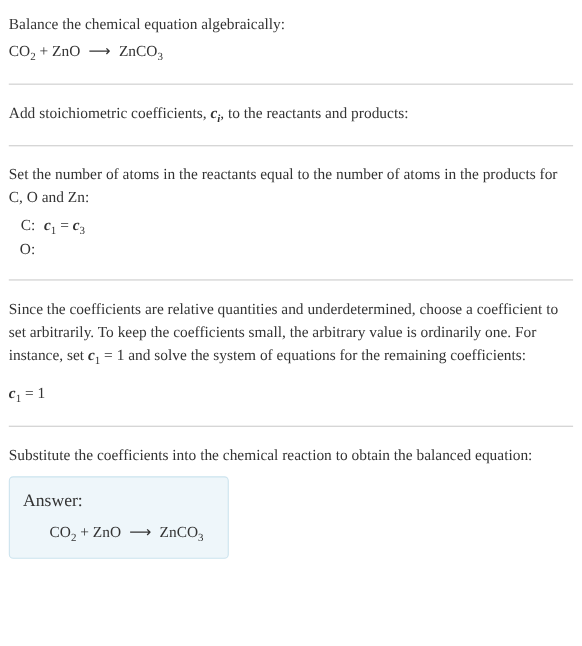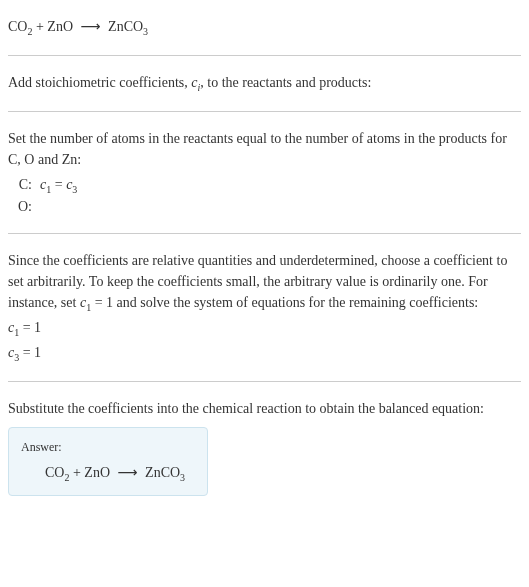--- a/index.html
+++ b/index.html
@@ -38,51 +38,53 @@
     }
     .atom-eq {
       padding-left: 4px;
     }
     .subnum {
       font-size: 10px;
       vertical-align: sub;
     }
     .ci {
       font-style: italic;
+      font-weight: bold;
     }
     .arrow {
       padding: 0 4px;
     }
     .answer-box {
       background: #eef6fa;
       border: 1px solid #cce3ee;
       border-radius: 4px;
       padding: 10px 12px;
       margin-top: 8px;
       display: inline-block;
       min-width: 200px;
     }
     .answer-label {
-      font-size: 12px;
+      font-size: 16px;
     }
     .answer-eq {
       padding-left: 24px;
       padding-top: 6px;
     }
     .eq-line {
       margin-top: 4px;
     }
     .coeff-line {
-      margin-top: 2px;
+      margin-top: 12px;
     }
   </style>
 </head>
 <body>
 
 <div class="section">
+  <div>Balance the chemical equation algebraically:</div>
   <div class="eq-line">CO<span class="subnum">2</span> + ZnO <span class="arrow">⟶</span> ZnCO<span class="subnum">3</span></div>
 </div>
 
 <hr class="divider">
 
 <div class="section">
   <div>Add stoichiometric coefficients, <span class="ci">c<span class="subnum">i</span></span>, to the reactants and products:</div>
 </div>
 
 <hr class="divider">
@@ -98,21 +100,20 @@
       <div class="atom-label">O:</div>
     </div>
   </div>
 </div>
 
 <hr class="divider">
 
 <div class="section">
   <div>Since the coefficients are relative quantities and underdetermined, choose a coefficient to set arbitrarily. To keep the coefficients small, the arbitrary value is ordinarily one. For instance, set <span class="ci">c</span><span class="subnum">1</span> = 1 and solve the system of equations for the remaining coefficients:</div>
   <div class="coeff-line"><span class="ci">c</span><span class="subnum">1</span> = 1</div>
-  <div class="coeff-line"><span class="ci">c</span><span class="subnum">3</span> = 1</div>
 </div>
 
 <hr class="divider">
 
 <div class="section">
   <div>Substitute the coefficients into the chemical reaction to obtain the balanced equation:</div>
   <div class="answer-box">
     <div class="answer-label">Answer:</div>
     <div class="answer-eq">CO<span class="subnum">2</span> + ZnO <span class="arrow">⟶</span> ZnCO<span class="subnum">3</span></div>
   </div>

